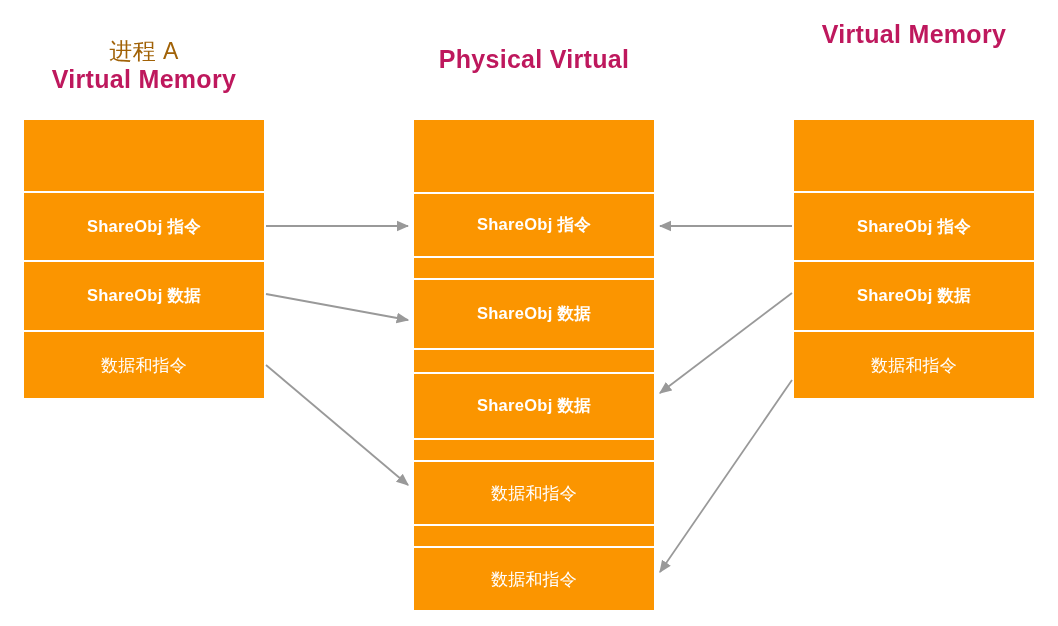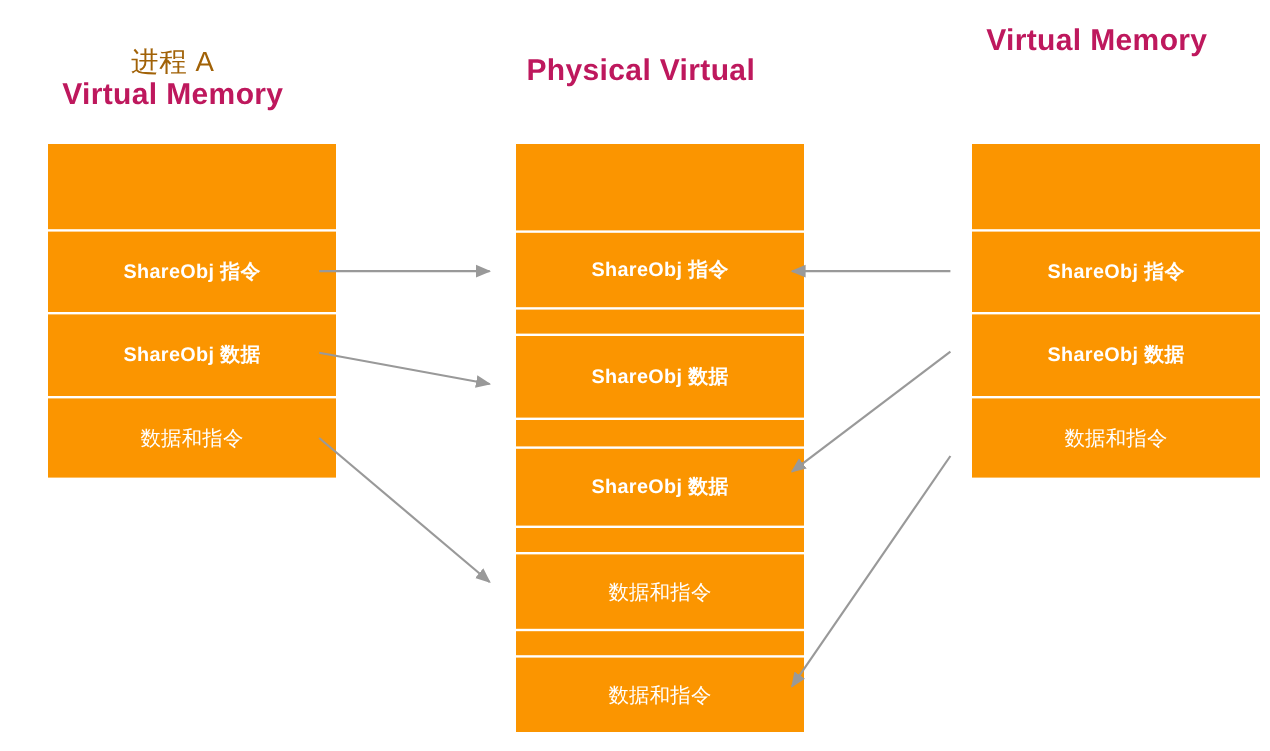--- a/index.html
+++ b/index.html
@@ -50,21 +50,21 @@
   #title-right { left: 794px; top: 20px;  width: 240px; }
 
   
   .column { position: absolute; }
   #col-left  { left: 24px;  top: 120px; width: 240px; }
   #col-mid   { left: 414px; top: 120px; width: 240px; }
   #col-right { left: 794px; top: 120px; width: 240px; }
 
   .block {
     position: absolute;
-    left: 16px;
+    left: 0;
     width: 240px;
     background: #fb9500;
     box-sizing: border-box;
     display: flex;
     align-items: center;
     justify-content: center;
     color: #ffffff;
     user-select: none;
   }
   .block .label {

